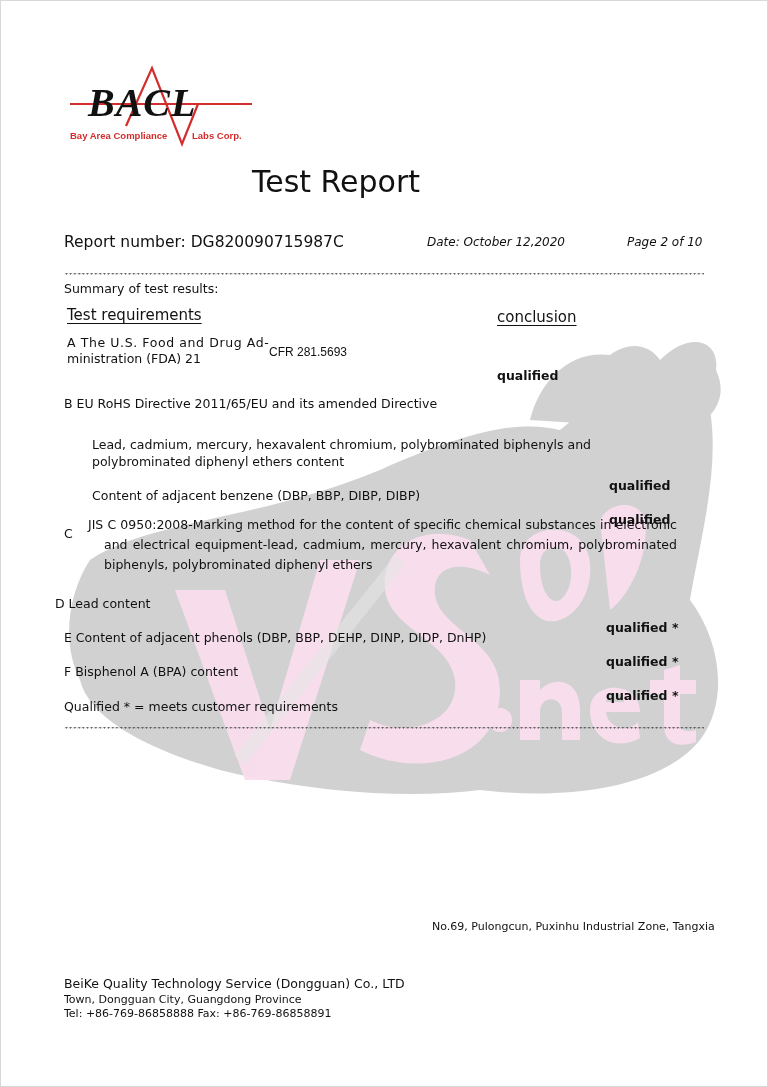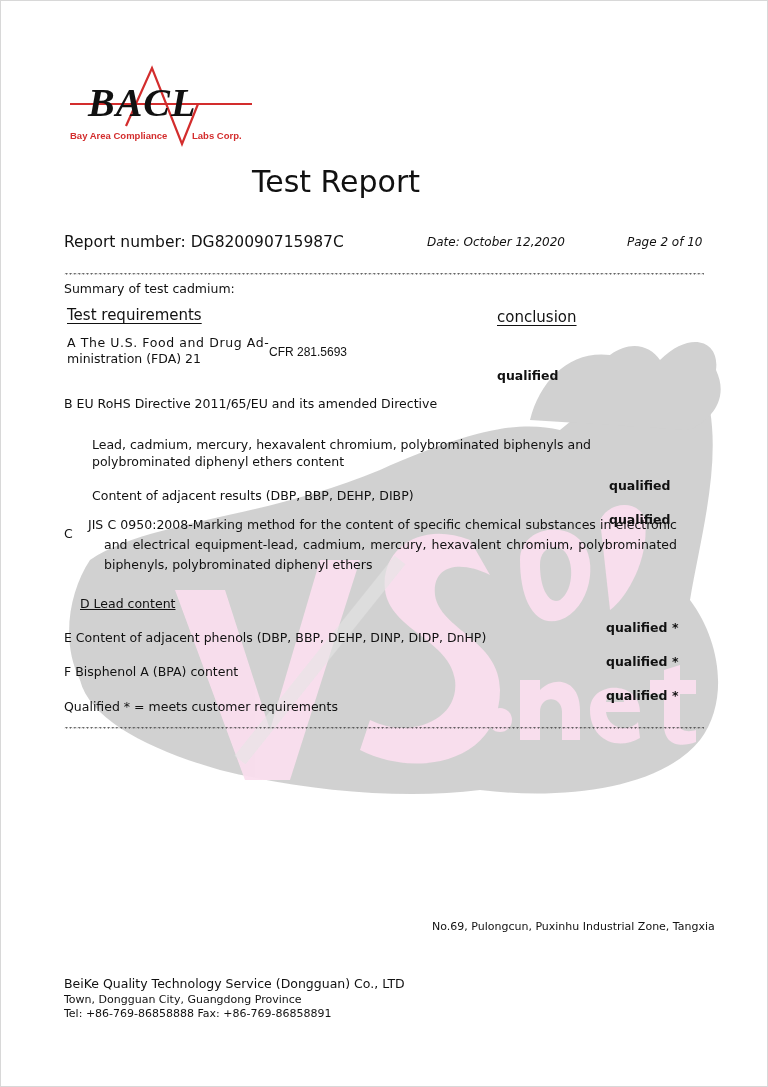--- a/index.html
+++ b/index.html
@@ -49,43 +49,43 @@
   <text x="126" y="75" font-family="Liberation Sans, sans-serif" font-size="9.5" font-weight="bold" fill="#d32d2d">Labs Corp.</text>
 </svg>
 
 <div class="abs title">Test Report</div>
 
 <div class="abs hdr" style="left:64px;">Report number: DG820090715987C</div>
 <div class="abs hdr-small" style="left:427px;">Date: October 12,2020</div>
 <div class="abs hdr-small" style="left:627px;">Page 2 of 10</div>
 
 <div class="abs stars" style="top:273px;">**********************************************************************************************************************************************************************************************</div>
-<div class="abs t13" style="left:64px; top:281px;">Summary of test cadmium:</div>
+<div class="abs t13" style="left:64px; top:281px;">Summary of test results:</div>
 
 <div class="abs u" style="left:67px; top:306px; font-size:15px;">Test requirements</div>
 <div class="abs u" style="left:497px; top:308px; font-size:15px;">conclusion</div>
 
 <div class="abs t13" style="left:67px; top:335px; letter-spacing:0.6px;">A The U.S. Food and Drug Ad-</div>
 <div class="abs t13" style="left:67px; top:351px;">ministration (FDA) 21</div>
 <div class="abs" style="left:269px; top:345px; font-size:12px; font-family:'Liberation Sans', sans-serif;">CFR 281.5693</div>
 <div class="abs t13 b" style="left:497px; top:344px;">qualified</div>
 
 <div class="abs t13" style="left:64px; top:396px;">B EU RoHS Directive 2011/65/EU and its amended Directive</div>
 <div class="abs t13" style="left:92px; top:437px;">Lead, cadmium, mercury, hexavalent chromium, polybrominated biphenyls and</div>
 <div class="abs t13" style="left:92px; top:454px;">polybrominated diphenyl ethers content</div>
 <div class="abs t13 b" style="left:609px; top:454px;">qualified</div>
-<div class="abs t13" style="left:92px; top:488px;">Content of adjacent results (DBP, BBP, DEHP, DIBP)</div>
+<div class="abs t13" style="left:92px; top:488px;">Content of adjacent benzene (DBP, BBP, DIBP, DIBP)</div>
 <div class="abs t13 b" style="left:609px; top:488px;">qualified</div>
 
 <div class="abs t13" style="left:64px; top:526px;">C</div>
 <div class="abs t13 just" style="left:76px; top:515px; width:589px; text-indent:0; padding-left:0;">
   <span style="display:block; margin-left:16px; text-indent:-16px;">JIS C 0950:2008-Marking method for the content of specific chemical substances in electronic and electrical equipment-lead, cadmium, mercury, hexavalent chromium, polybrominated biphenyls, polybrominated diphenyl ethers</span>
 </div>
 
-<div class="abs t13" style="left:80px; top:596px;text-decoration:underline;">D Lead content</div>
+<div class="abs t13" style="left:55px; top:596px;">D Lead content</div>
 <div class="abs t13 b" style="left:606px; top:596px;">qualified *</div>
 <div class="abs t13" style="left:64px; top:630px;">E Content of adjacent phenols (DBP, BBP, DEHP, DINP, DIDP, DnHP)</div>
 <div class="abs t13 b" style="left:606px; top:630px;">qualified *</div>
 <div class="abs t13" style="left:64px; top:664px;">F Bisphenol A (BPA) content</div>
 <div class="abs t13 b" style="left:606px; top:664px;">qualified *</div>
 
 <div class="abs t13" style="left:64px; top:699px;">Qualified * = meets customer requirements</div>
 <div class="abs stars" style="top:727px;">**********************************************************************************************************************************************************************************************</div>
 
 <div class="abs" style="left:64px; top:976px; font-size:12.5px;">BeiKe Quality Technology Service (Dongguan) Co., LTD</div>

